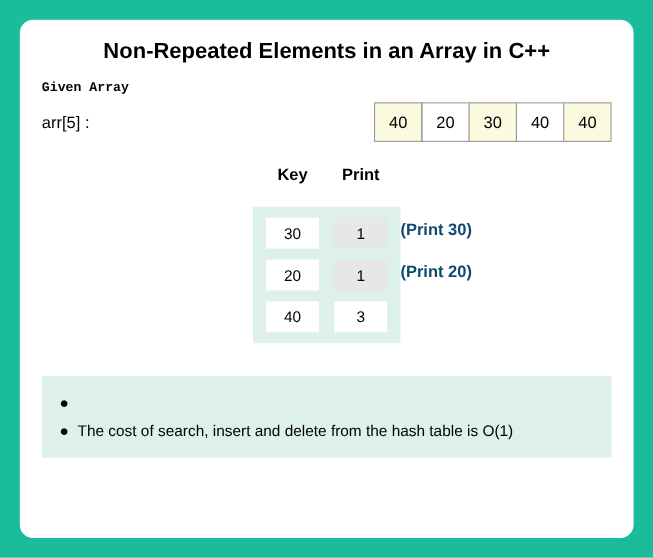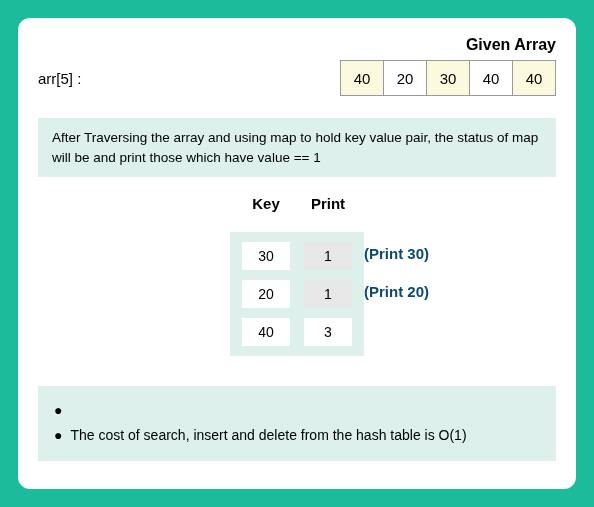--- a/index.html
+++ b/index.html
@@ -18,24 +18,25 @@
     padding: 18px 20px 16px 20px;
     position: relative;
   }
   .title {
     text-align: center;
     font-weight: 700;
     font-size: 20px;
     margin-bottom: 14px;
   }
   .section-label {
-    text-align: right;
+    text-align: left;
     font-weight: 600;
-    font-size: 16px;
+    font-size: 12px;
     margin-bottom: 6px;
+    font-family: Liberation Mono, monospace;
   }
   .array-row {
     display: flex;
     justify-content: space-between;
     align-items: center;
     gap: 0;
     margin-bottom: 22px;
   }
   .arr-label {
     font-size: 15px;
@@ -133,35 +134,35 @@
     margin-right: 8px;
     font-size: 14px;
     line-height: 1.8;
   }
 </style>
 </head>
 <body>
 
 <div class="card">
 
+  <div class="title">Non-Repeated Elements in an Array in C++</div>
 
   <div class="section-label">Given Array</div>
 
   <div class="array-row">
     <span class="arr-label">arr[5] :</span>
     <div class="array-cells">
       <div class="array-cell tinted">40</div>
       <div class="array-cell">20</div>
       <div class="array-cell tinted">30</div>
       <div class="array-cell">40</div>
       <div class="array-cell tinted">40</div>
     </div>
   </div>
 
-  <div class="explain-box">After Traversing the array and using map to hold key value pair, the status of map will be and print those which have value == 1</div>
 
   <div class="map-area">
     <div class="map-inner">
       <div class="map-headers">
         <span>Key</span>
         <span>Print</span>
       </div>
       <div class="map-body">
         <div class="map-row">
           <div class="map-cell key-cell">30</div>

